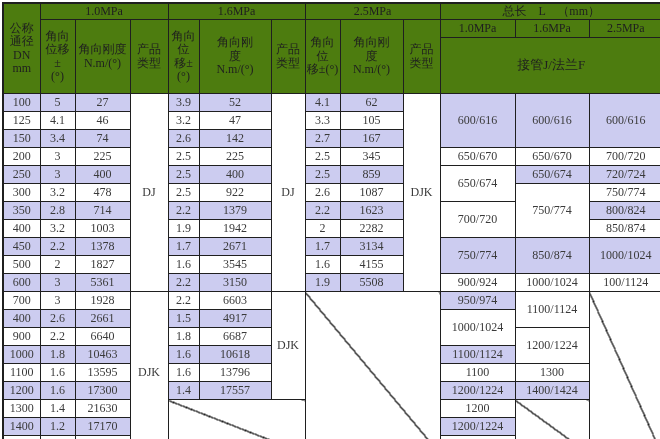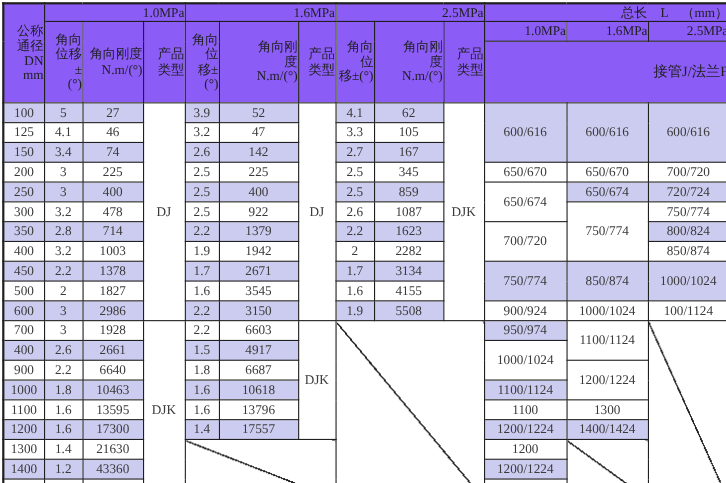--- a/index.html
+++ b/index.html
@@ -10,21 +10,21 @@
     width:656px; height:435px;
     border:2px solid #1f1f1f;
   }
   th,td {
     border:1px solid #1f1f1f;
     text-align:center; vertical-align:middle;
     padding:0; overflow:hidden;
     font-weight:normal;
     color:#1f1f1f;
   }
-  thead th { font-size:12px; line-height:1.12; white-space:pre-line; background:#8b5cf6;text-align:right; }
+  thead th { font-size:12px; line-height:1.12; white-space:pre-line; background:#4d7c0f; }
   thead tr.grp th { height:15px; }
   thead tr.sub th { font-size:12px; }
   thead tr.sub th.lpress { height:17px; }
   thead tr.note th { height:55px; font-size:13px; }
   tbody td { font-size:12px; height:17px; color:#3a3a3a; background:#ffffff; }
   tbody td.hl { background:#ccccf0; }
   tbody td.diag {
     background-image:linear-gradient(to top right,
       transparent calc(50% - 0.7px),
       #222222 calc(50% - 0.7px),
@@ -201,21 +201,21 @@
           <td>2</td>
           <td>1827</td>
           <td>1.6</td>
           <td>3545</td>
           <td>1.6</td>
           <td>4155</td>
         </tr>
         <tr>
           <td class="hl">600</td>
           <td class="hl">3</td>
-          <td class="hl">2986</td>
+          <td class="hl">5361</td>
           <td class="hl">2.2</td>
           <td class="hl">3150</td>
           <td class="hl">1.9</td>
           <td class="hl">5508</td>
           <td>900/924</td>
           <td>1000/1024</td>
           <td>100/1124</td>
         </tr>
         <tr>
           <td>700</td>
@@ -276,21 +276,21 @@
           <td>1300</td>
           <td>1.4</td>
           <td>21630</td>
           <td rowspan="3" colspan="3" class="diag"></td>
           <td>1200</td>
           <td rowspan="3" class="diag"></td>
         </tr>
         <tr>
           <td class="hl">1400</td>
           <td class="hl">1.2</td>
-          <td class="hl">43360</td>
+          <td class="hl">17170</td>
           <td class="hl">1200/1224</td>
         </tr>
         <tr>
           <td>1500</td>
           <td>1.2</td>
           <td>32355</td>
           <td>1300</td>
         </tr>
       </tbody>
   </table>

